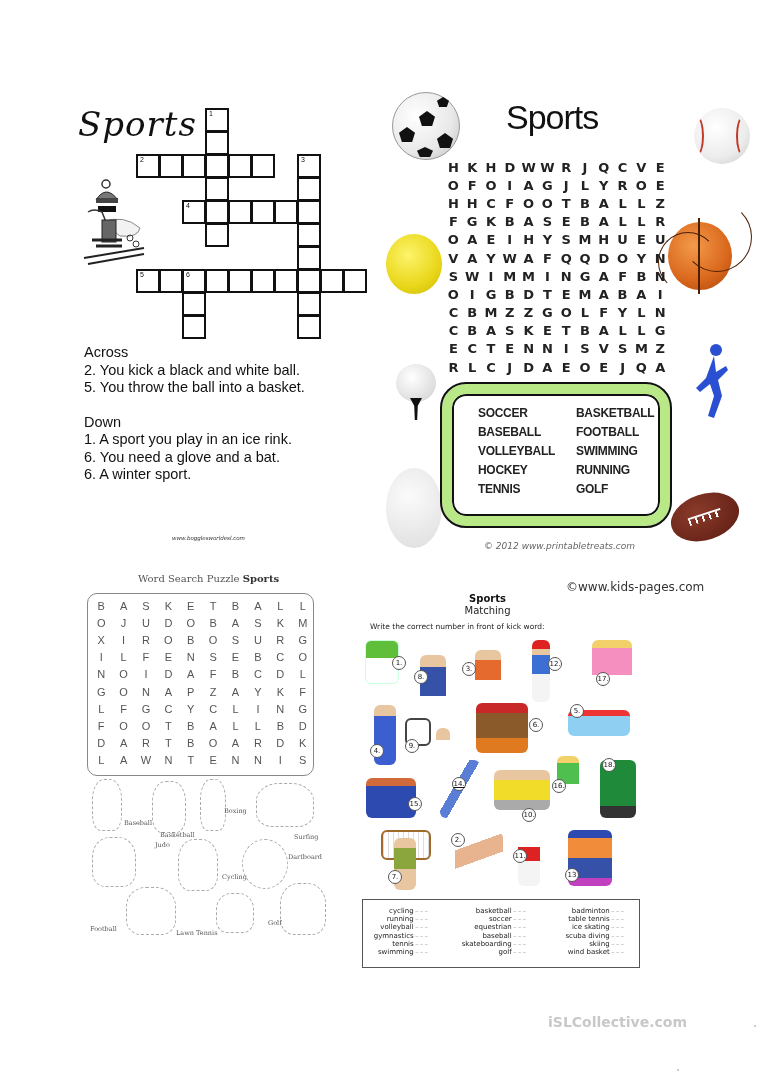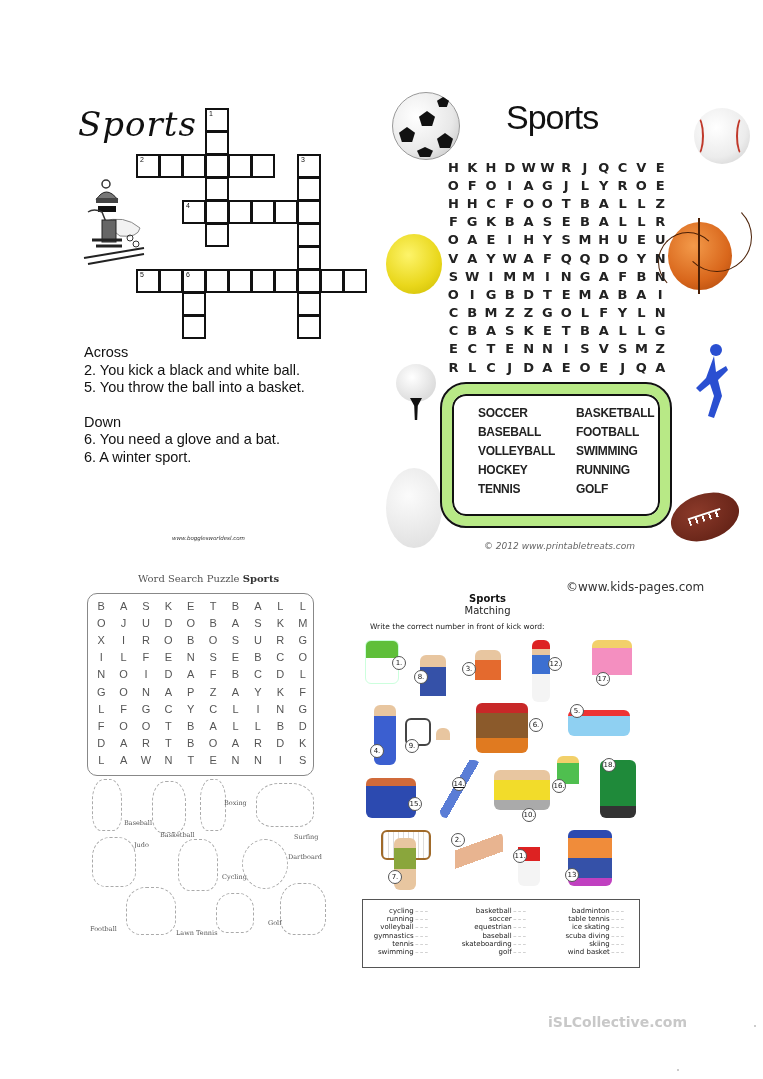--- a/index.html
+++ b/index.html
@@ -131,20 +131,21 @@
     <div class="cell" style="left: 183px; top: 293px;"></div>
     <div class="cell" style="left: 183px; top: 316px;"></div>
   </div>
 
 <div id="clues" class="abs">
   <div>Across</div>
   <div>2. You kick a black and white ball.</div>
   <div>5. You throw the ball into a basket.</div>
   <div class="gap"></div>
   <div>Down</div>
+  <div>1. A sport you play in an ice rink.</div>
   <div>6. You need a glove and a bat.</div>
   <div>6. A winter sport.</div>
 </div>
 <div id="boggles" class="abs">www.bogglesworldesl.com</div>
 
 <div id="ws2" class="abs">
   <div id="ws2-title" class="abs">Sports</div>
   <div id="soccer-ball" class="ball">
     <div class="pent" style="left:26px;top:18px"></div>
     <div class="pent" style="left:6px;top:34px"></div>
@@ -487,25 +488,25 @@
       <span>S</span>
     </div>
   </div>
 
 <div id="ws3-pics" class="abs">
   <div class="pic" style="left:6px;top:4px;width:30px;height:52px"></div>
   <div class="pic-label" style="left:38px;top:44px">Baseball</div>
   <div class="pic" style="left:66px;top:6px;width:34px;height:52px"></div>
   <div class="pic-label" style="left:74px;top:56px">Basketball</div>
   <div class="pic" style="left:114px;top:4px;width:26px;height:52px"></div>
-  <div class="pic-label" style="left:138px;top:24px">Boxing</div>
+  <div class="pic-label" style="left:138px;top:32px">Boxing</div>
   <div class="pic" style="left:170px;top:8px;width:58px;height:44px"></div>
   <div class="pic-label" style="left:208px;top:58px">Surfing</div>
   <div class="pic" style="left:6px;top:62px;width:44px;height:50px"></div>
-  <div class="pic-label" style="left:48px;top:66px">Judo</div>
+  <div class="pic-label" style="left:69px;top:66px">Judo</div>
   <div class="pic" style="left:92px;top:64px;width:40px;height:52px"></div>
   <div class="pic-label" style="left:136px;top:98px">Cycling</div>
   <div class="pic" style="left:156px;top:64px;width:46px;height:50px;border-radius:50%"></div>
   <div class="pic-label" style="left:202px;top:78px">Dartboard</div>
   <div class="pic" style="left:40px;top:112px;width:50px;height:48px"></div>
   <div class="pic-label" style="left:4px;top:150px">Football</div>
   <div class="pic" style="left:130px;top:118px;width:38px;height:40px"></div>
   <div class="pic-label" style="left:90px;top:154px">Lawn Tennis</div>
   <div class="pic" style="left:194px;top:108px;width:46px;height:52px"></div>
   <div class="pic-label" style="left:182px;top:144px">Golf</div>

